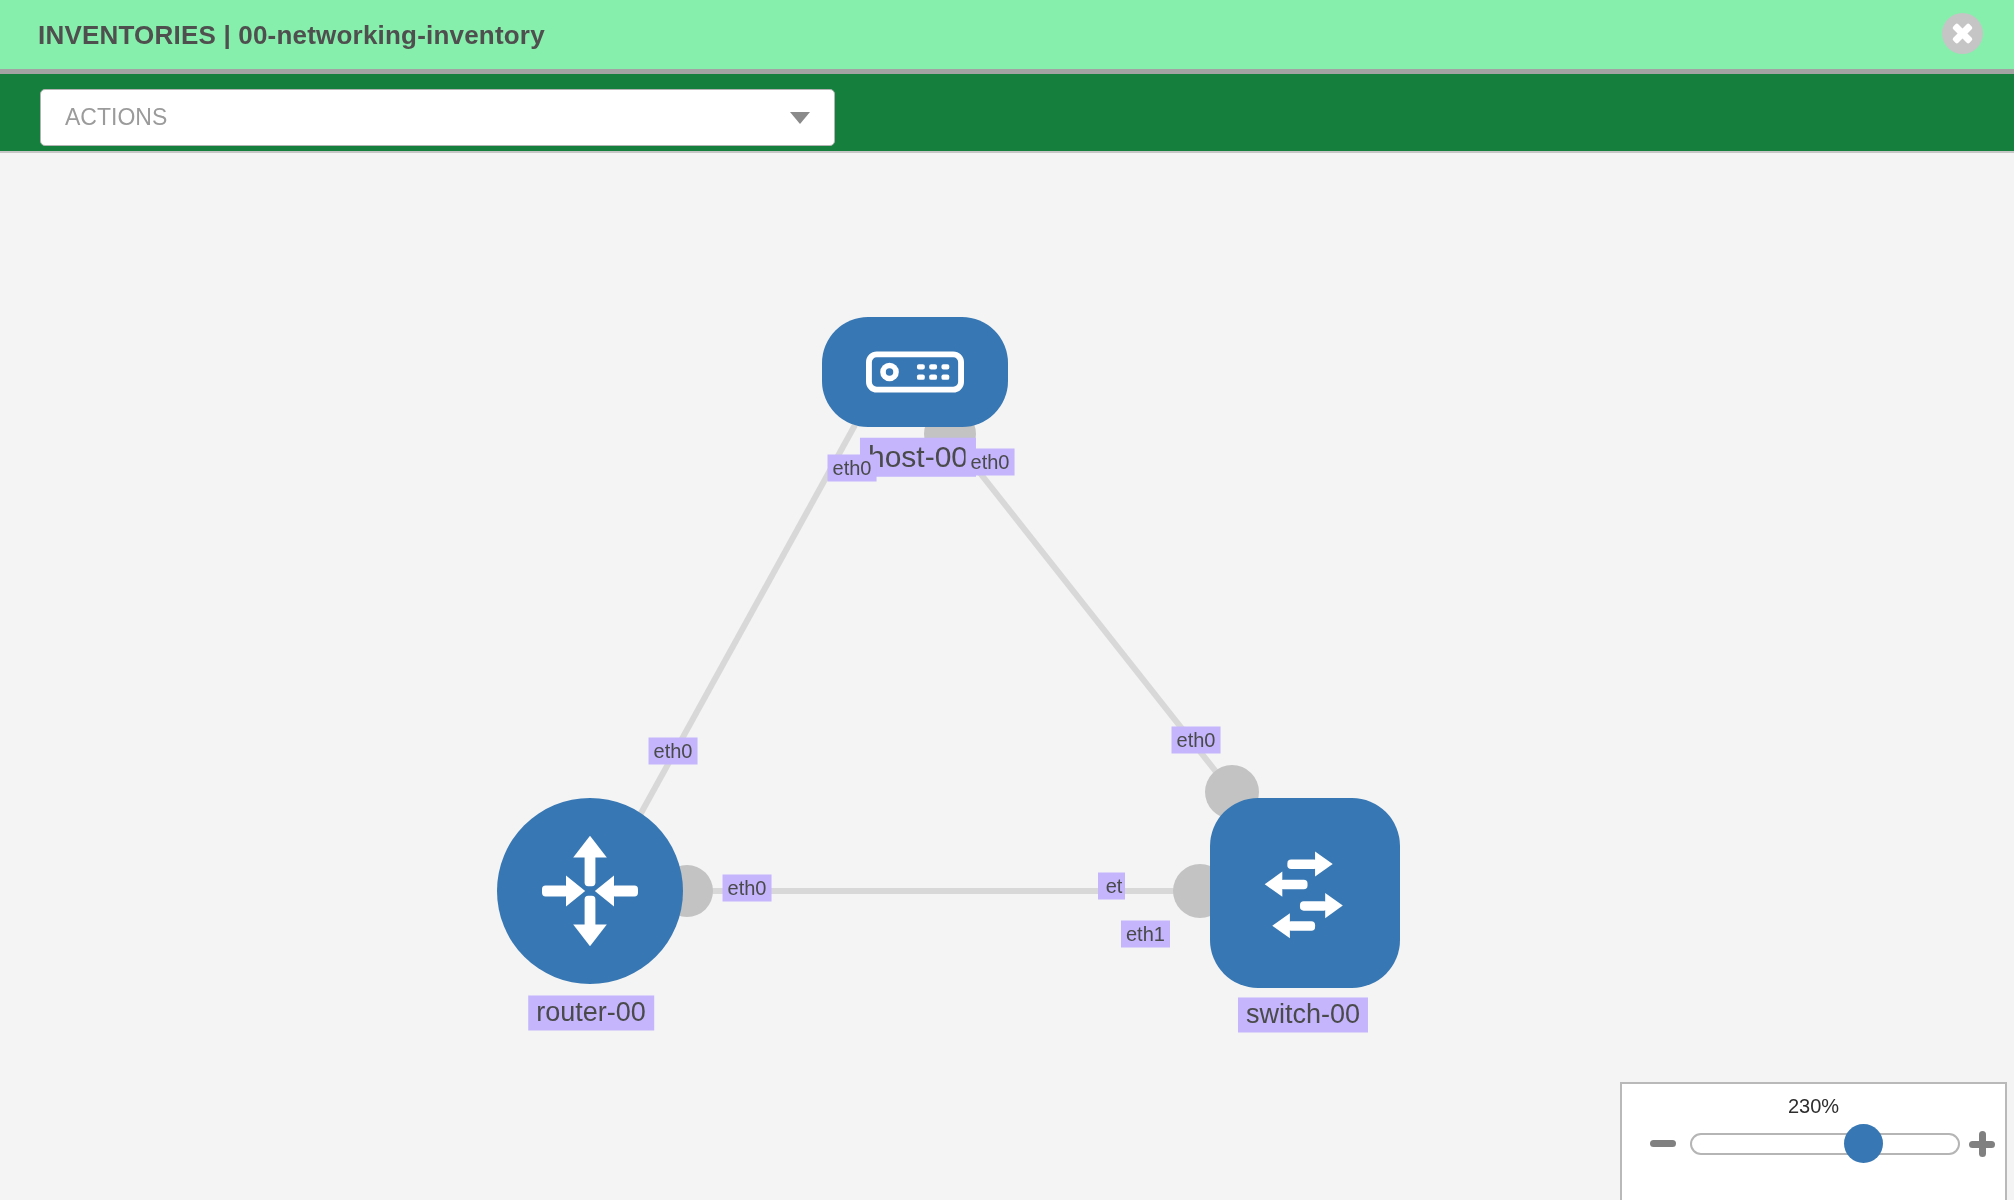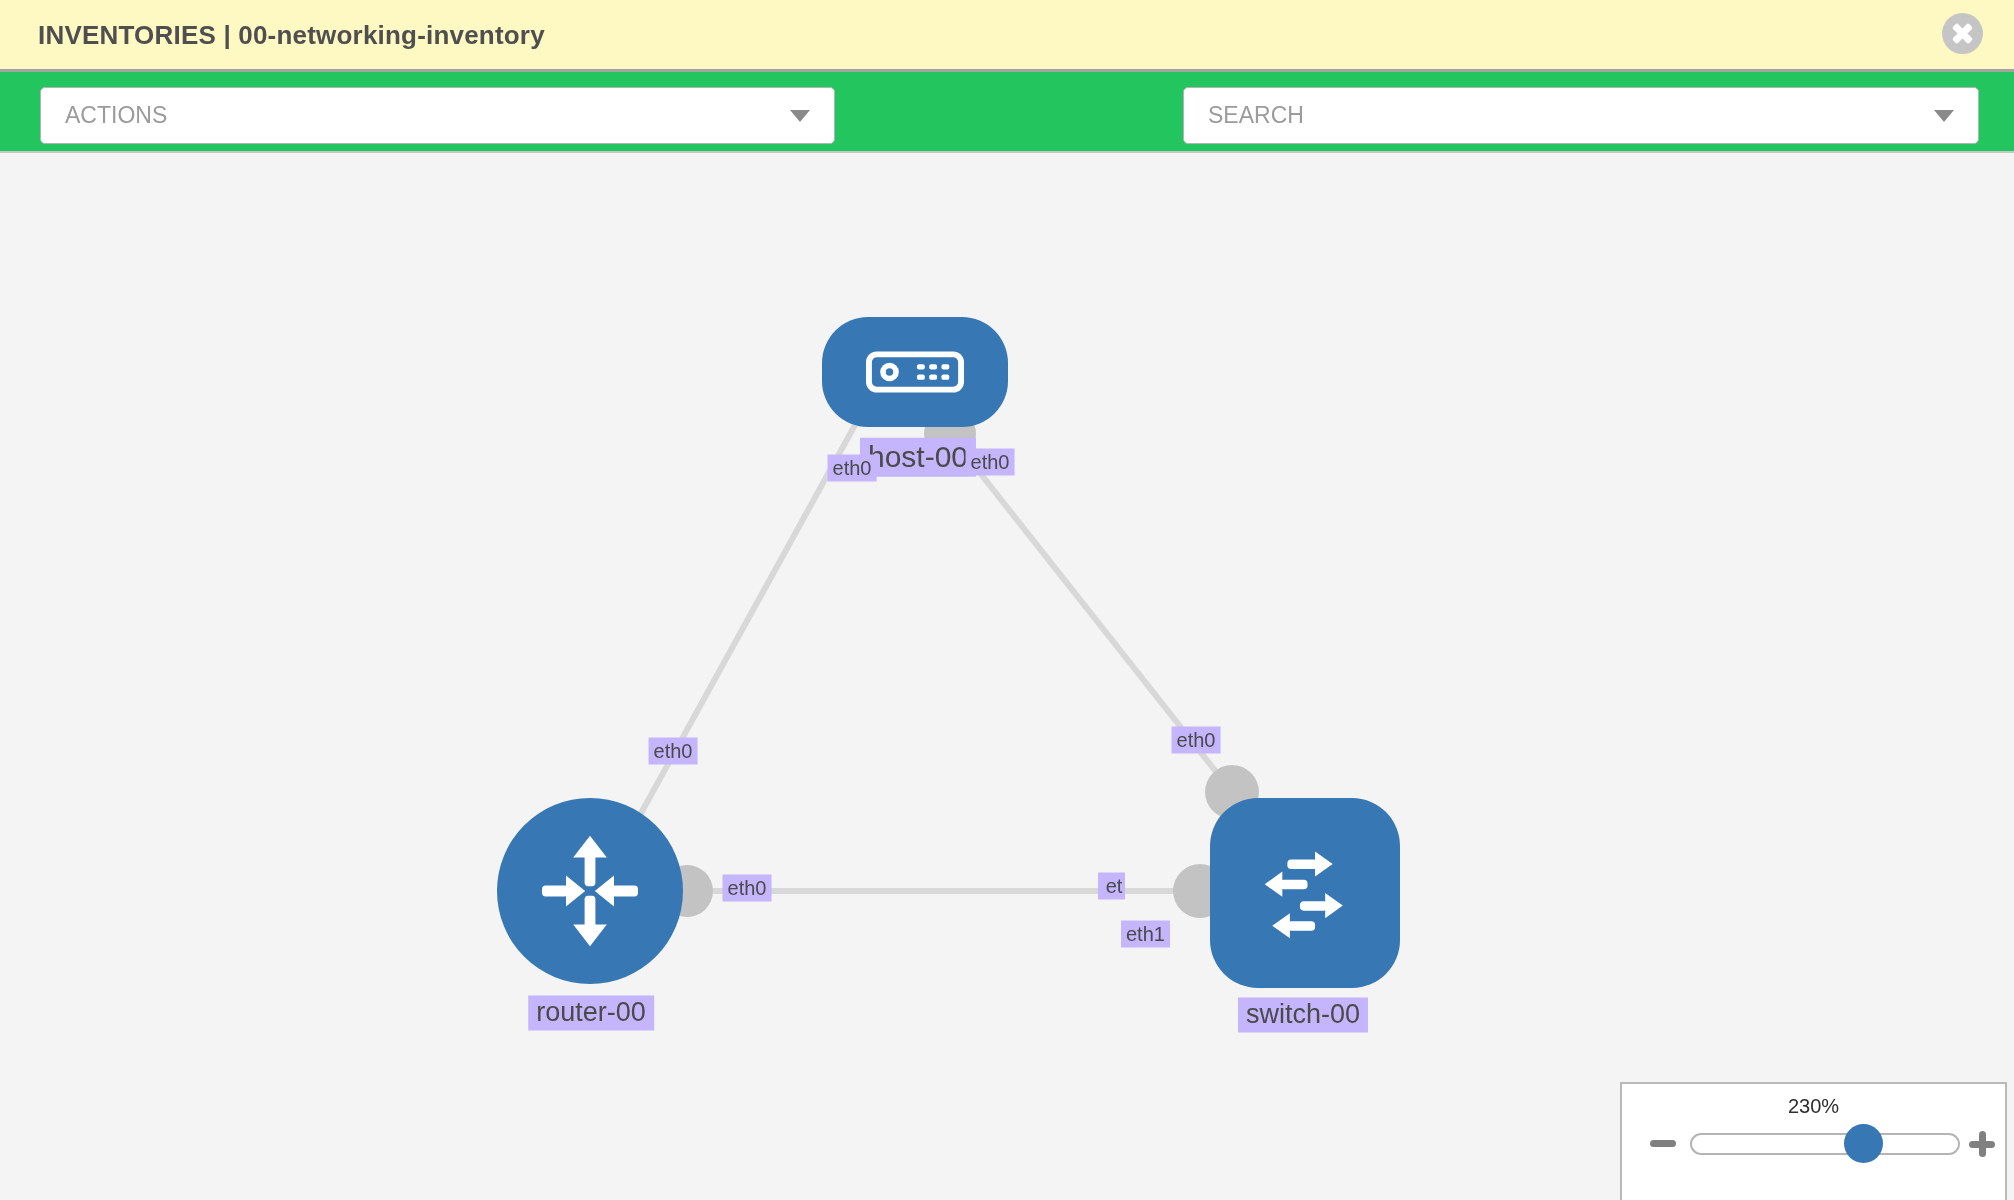--- a/index.html
+++ b/index.html
@@ -4,41 +4,41 @@
 <style>
   * { box-sizing: border-box; }
   html,body { margin:0; padding:0; }
   body {
     width: 2014px; height: 1200px; overflow: hidden;
     background: #ffffff;
     font-family: "Liberation Sans", "DejaVu Sans", sans-serif;
   }
 
   
-  .header { position: relative; height: 69px; background: #fef9c3; }
+  .header { position: relative; height: 69px; background: #86efac; }
   .page-title {
     margin: 0; padding-left: 38px; line-height: 70px;
     font-size: 26px; font-weight: bold; color: #4f4f4f; letter-spacing: 0.2px;
   }
   .close-btn {
     position: absolute; top: 13px; right: 31px;
     width: 41px; height: 41px; border-radius: 50%;
     background: #c5c5c5; cursor: pointer;
   }
   .close-btn .x-bar {
     position: absolute; left: 9px; top: 17px;
     width: 23px; height: 7px; border-radius: 2px; background: #ffffff;
   }
   .close-btn .x-a { transform: rotate(45deg); }
   .close-btn .x-b { transform: rotate(-45deg); }
 
   
   .toolbar {
-    position: relative; height: 84px; background: #22c55e;
-    border-top: 3px solid #a3a3a3; border-bottom: 2px solid #c6c6c6;
+    position: relative; height: 84px; background: #15803d;
+    border-top: 5px solid #a3a3a3; border-bottom: 2px solid #c6c6c6;
   }
   .select-box {
     position: absolute; top: 15px; height: 57px;
     background: #ffffff; border: 1px solid #b3b3b3; border-radius: 5px;
     display: flex; align-items: center; padding: 0 24px;
     font-size: 23px; color: #9b9b9b; cursor: pointer;
   }
   .select-actions { left: 40px;  width: 795px; }
   .select-search  { left: 1183px; width: 796px; }
   .caret {
@@ -134,24 +134,20 @@
       <svg width="42" height="42" viewBox="0 0 512 512">
         <path fill="#8b959c" d="M352 320c88.4 0 160-71.6 160-160c0-15.3-2.2-30.1-6.2-44.2c-3.1-10.8-16.4-13.2-24.3-5.3l-76.8 76.8c-3 3-7.1 4.7-11.3 4.7H336c-8.8 0-16-7.2-16-16V118.6c0-4.2 1.7-8.3 4.7-11.3l76.8-76.8c7.9-7.9 5.4-21.2-5.3-24.3C382.1 2.2 367.3 0 352 0C263.6 0 192 71.6 192 160c0 19.1 3.4 37.5 9.5 54.5L19.9 396.1C7.2 408.8 0 426.1 0 444.1C0 481.6 30.4 512 67.9 512c18 0 35.3-7.2 48-19.9L297.5 310.5c17 6.2 35.4 9.5 54.5 9.5zM80 408a24 24 0 1 1 0 48 24 24 0 1 1 0-48z"></path>
       </svg>
     </div>
     <div class="tool-icon icon-key">
       <svg width="46" height="46" viewBox="0 0 512 512">
         <path fill="#8b959c" transform="scale(-1 1) translate(-512 0)" d="M336 352c97.2 0 176-78.8 176-176S433.2 0 336 0S160 78.8 160 176c0 18.7 2.9 36.8 8.3 53.7L7 391c-4.5 4.5-7 10.6-7 17v80c0 13.3 10.7 24 24 24h80c13.3 0 24-10.7 24-24V448h40c13.3 0 24-10.7 24-24V384h40c6.4 0 12.5-2.5 17-7l33.3-33.3c16.9 5.4 35 8.3 53.7 8.3zM376 96a40 40 0 1 1 0 80 40 40 0 1 1 0-80z"></path>
       </svg>
     </div>
 
-    <div class="select-box select-search">
-      <span>SEARCH</span>
-      <span class="caret"></span>
-    </div>
   </div>
 
   <div class="canvas">
 
     <svg class="links-layer" width="2014" height="1047">
       <line x1="855" y1="272" x2="640" y2="662" stroke="#d8d8d8" stroke-width="6"></line>
       <line x1="950" y1="282" x2="1232" y2="639" stroke="#d8d8d8" stroke-width="6"></line>
       <line x1="687" y1="738" x2="1200" y2="738" stroke="#d8d8d8" stroke-width="6"></line>
       <circle cx="950" cy="281" r="26" fill="#c3c3c3"></circle>
       <circle cx="687" cy="738" r="26" fill="#c3c3c3"></circle>

